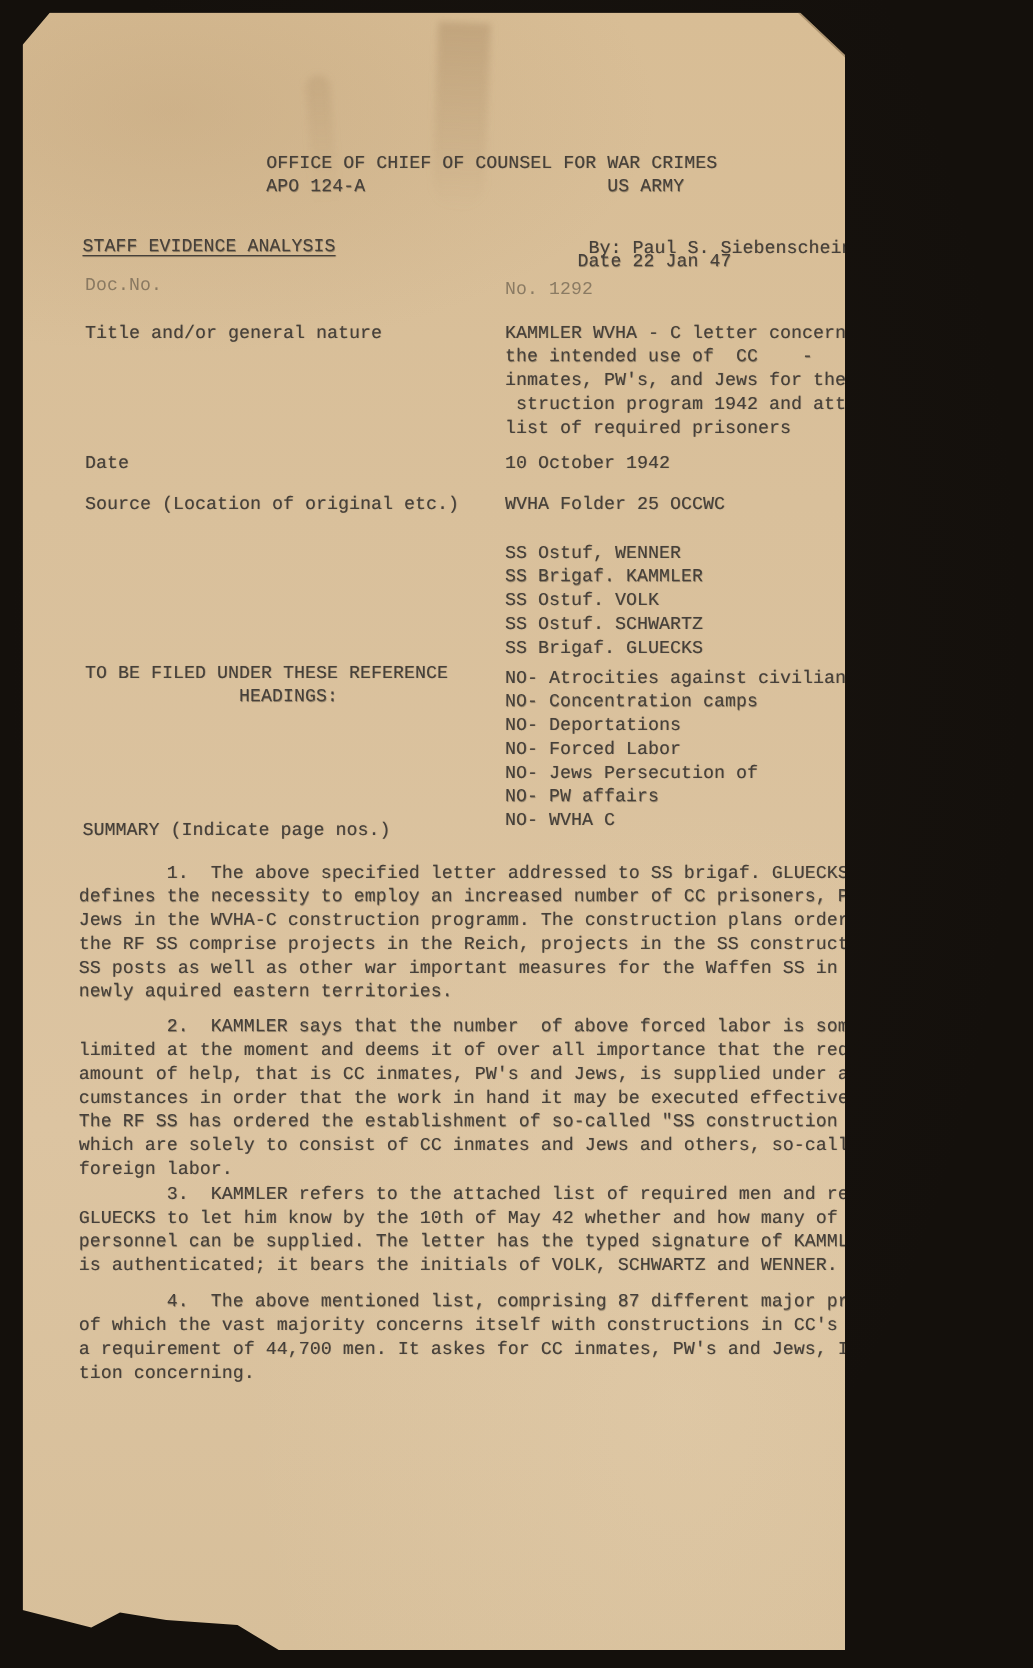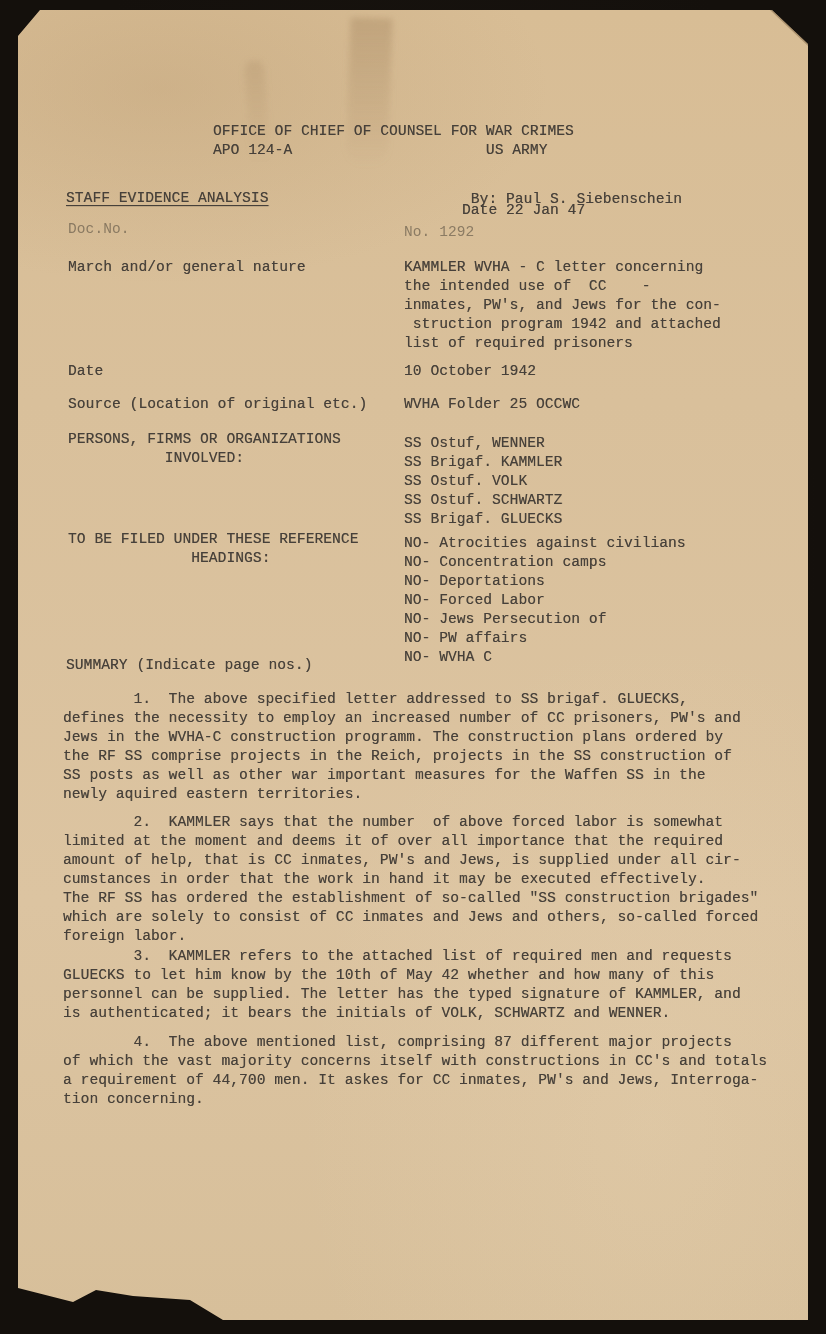--- a/index.html
+++ b/index.html
@@ -18,21 +18,21 @@
     position: absolute;
     inset: 0;
     background:
       radial-gradient(ellipse at 50% 40%, rgba(60,50,40,0.12), transparent 70%),
       #14100c;
   }
   .paper {
     position: absolute;
     left: 18px;
     top: 10px;
-    width: 790px;
+    width: 658px;
     height: 1310px;
     background:
       radial-gradient(ellipse 600px 300px at 18% 6%, rgba(178,146,104,0.28), transparent 65%),
       radial-gradient(ellipse 500px 700px at 80% 85%, rgba(240,222,192,0.20), transparent 70%),
       linear-gradient(180deg, #d8bd95 0%, #d9c09b 30%, #dcc4a1 68%, #d7bf9a 100%);
     clip-path: polygon(
       0 26px, 22px 0,
       calc(100% - 36px) 0, 100% 34px,
       100% 100%,
       205px 100%,
@@ -106,35 +106,33 @@
 
   <div class="txt" style="left:195px; top:112px;">OFFICE OF CHIEF OF COUNSEL FOR WAR CRIMES</div>
   <div class="txt" style="left:195px; top:131px;">APO 124-A                      US ARMY</div>
 
   <div class="txt underlined" style="left:48px; top:179px;text-decoration:underline;">STAFF EVIDENCE ANALYSIS</div>
   <div class="txt crammed" style="left:444px; top:184px;"><span style="display:block"> By: Paul S. Siebenschein</span><span style="display:block">Date 22 Jan 47</span></div>
 
   <div class="txt faint" style="left:50px; top:210px;">Doc.No.</div>
   <div class="txt faint" style="left:386px; top:213px;">No. 1292</div>
 
-  <div class="txt" style="left:50px; top:248px;">March and/or general nature</div>
+  <div class="txt" style="left:50px; top:248px;">Title and/or general nature</div>
   <div class="txt" style="left:386px; top:248px;">KAMMLER WVHA - C letter concerning
 the intended use of  CC    -
 inmates, PW's, and Jews for the con-
  struction program 1942 and attached
 list of required prisoners</div>
 
   <div class="txt" style="left:50px; top:352px;">Date</div>
   <div class="txt" style="left:386px; top:352px;">10 October 1942</div>
 
   <div class="txt" style="left:50px; top:385px;">Source (Location of original etc.)</div>
   <div class="txt" style="left:386px; top:385px;">WVHA Folder 25 OCCWC</div>
 
-  <div class="txt" style="left:50px; top:420px;">PERSONS, FIRMS OR ORGANIZATIONS
-           INVOLVED:</div>
   <div class="txt" style="left:386px; top:424px;">SS Ostuf, WENNER
 SS Brigaf. KAMMLER
 SS Ostuf. VOLK
 SS Ostuf. SCHWARTZ
 SS Brigaf. GLUECKS</div>
 
   <div class="txt" style="left:50px; top:520px;">TO BE FILED UNDER THESE REFERENCE
               HEADINGS:</div>
   <div class="txt" style="left:386px; top:524px;">NO- Atrocities against civilians
 NO- Concentration camps

